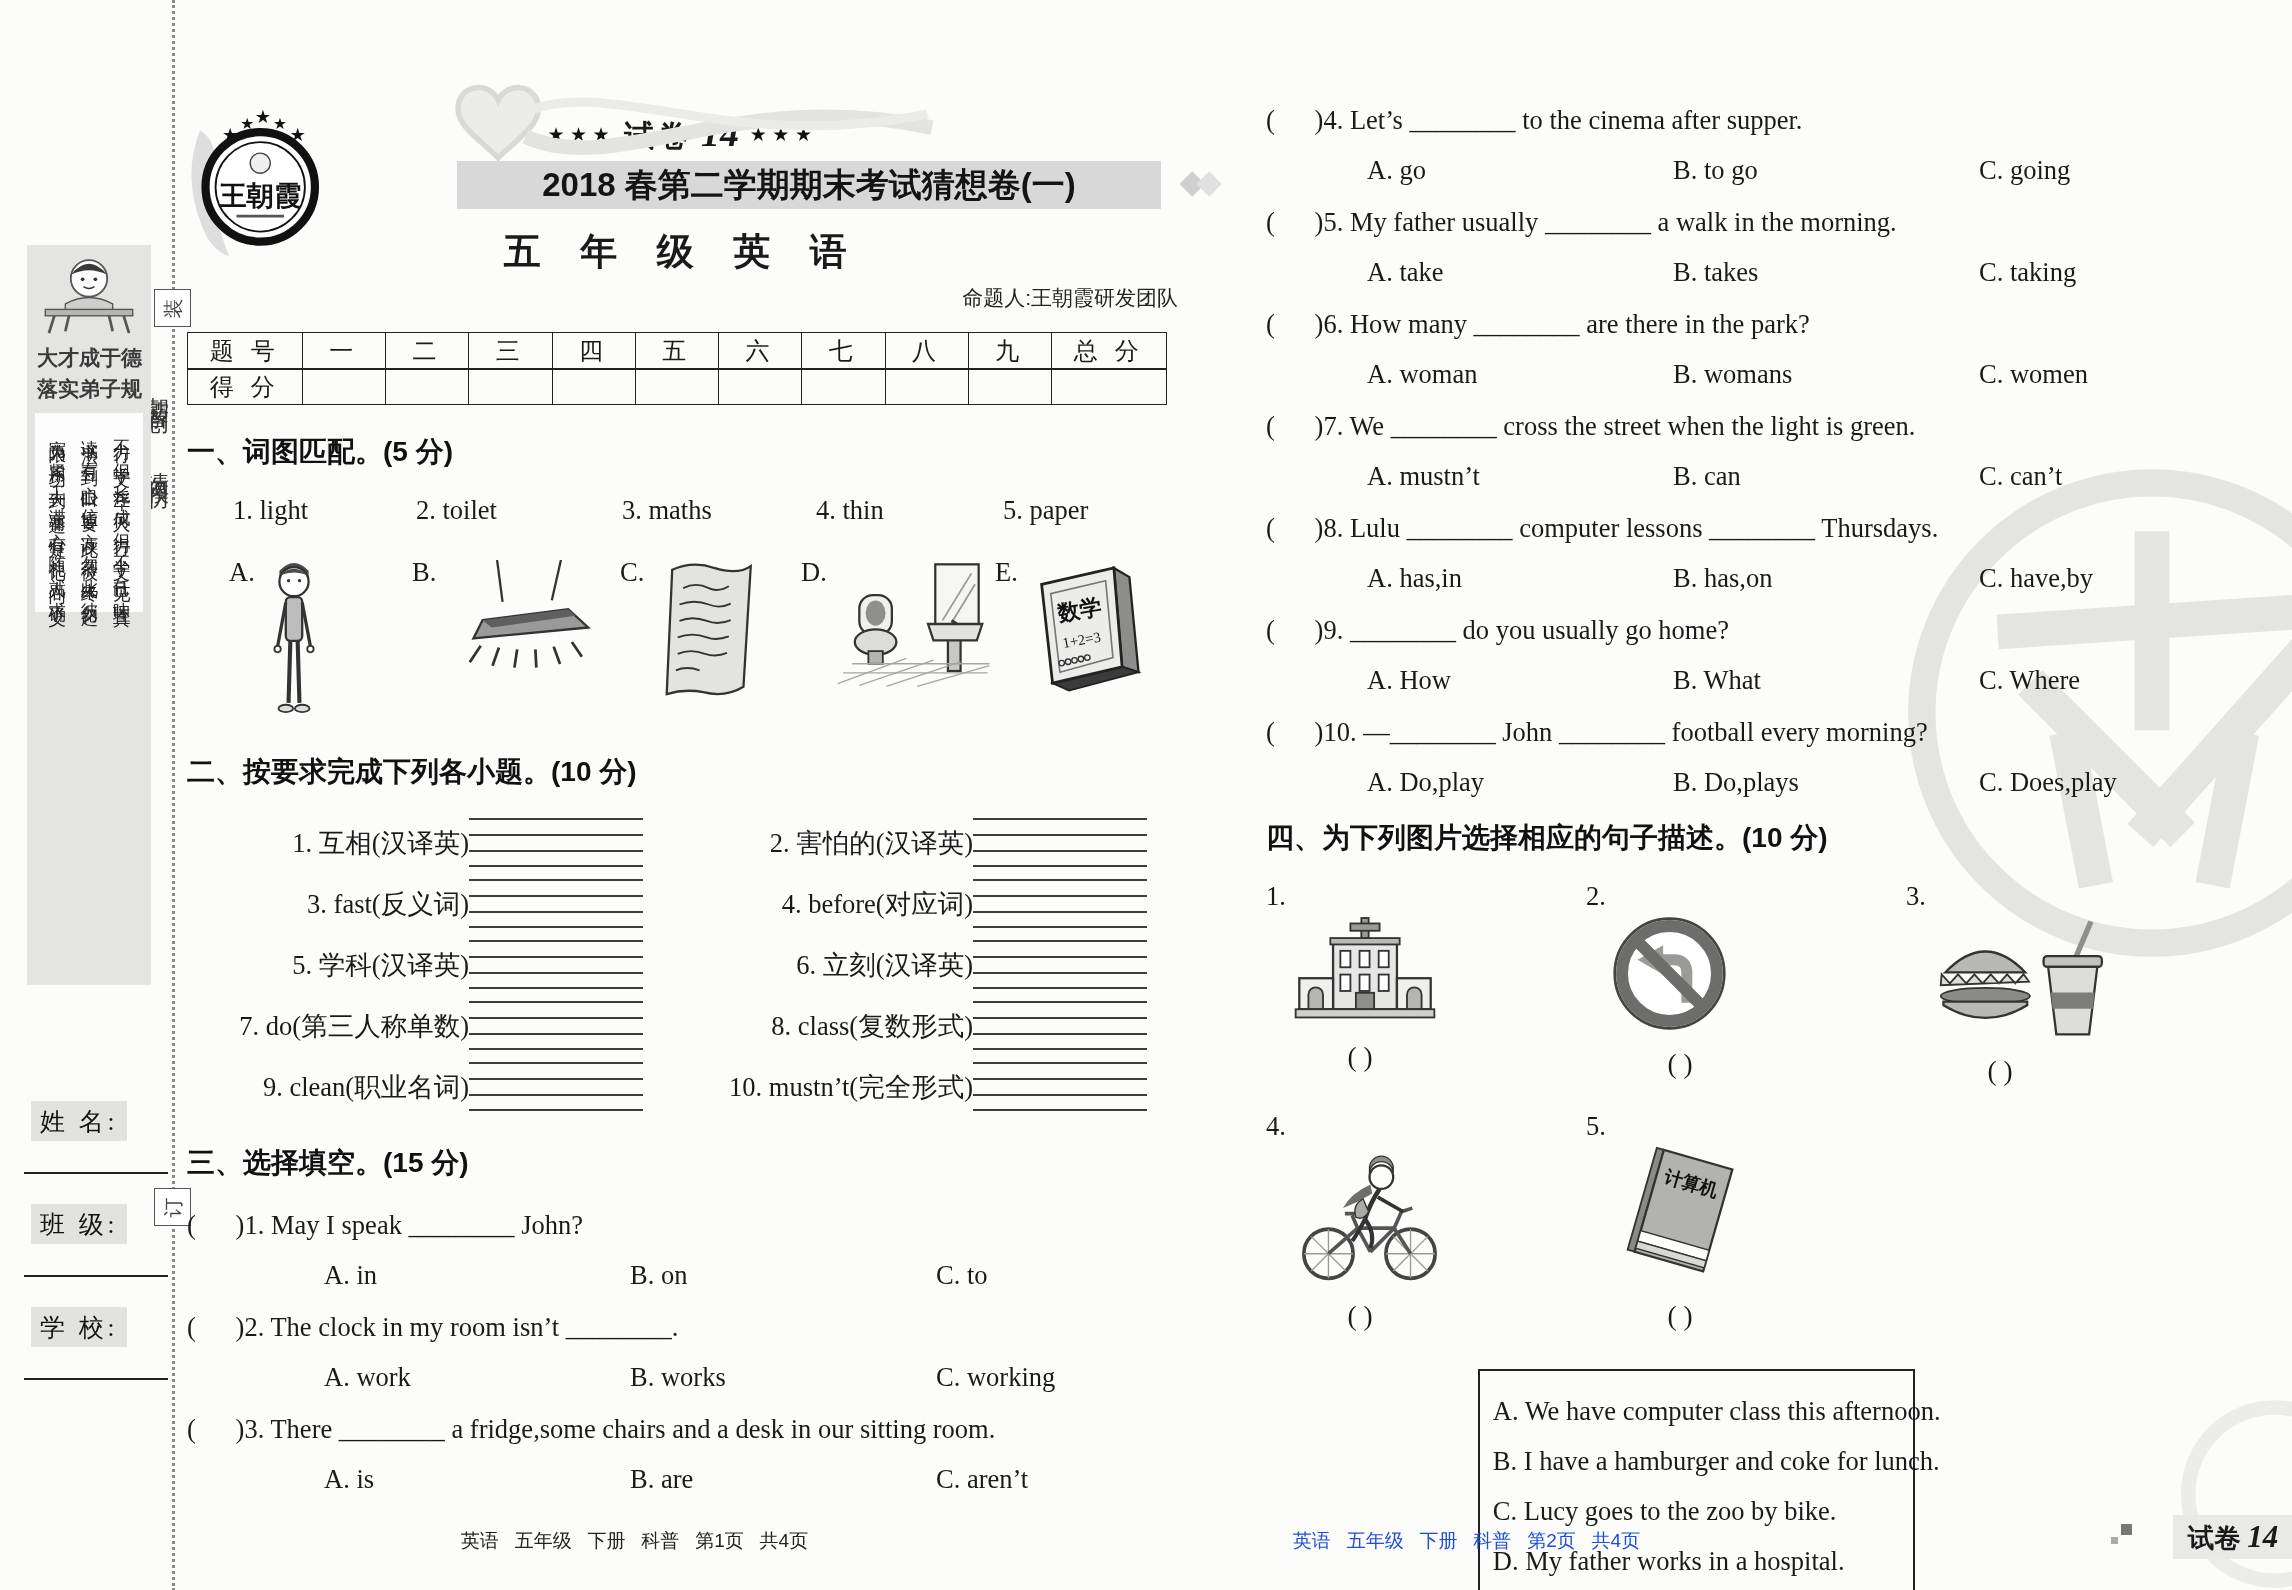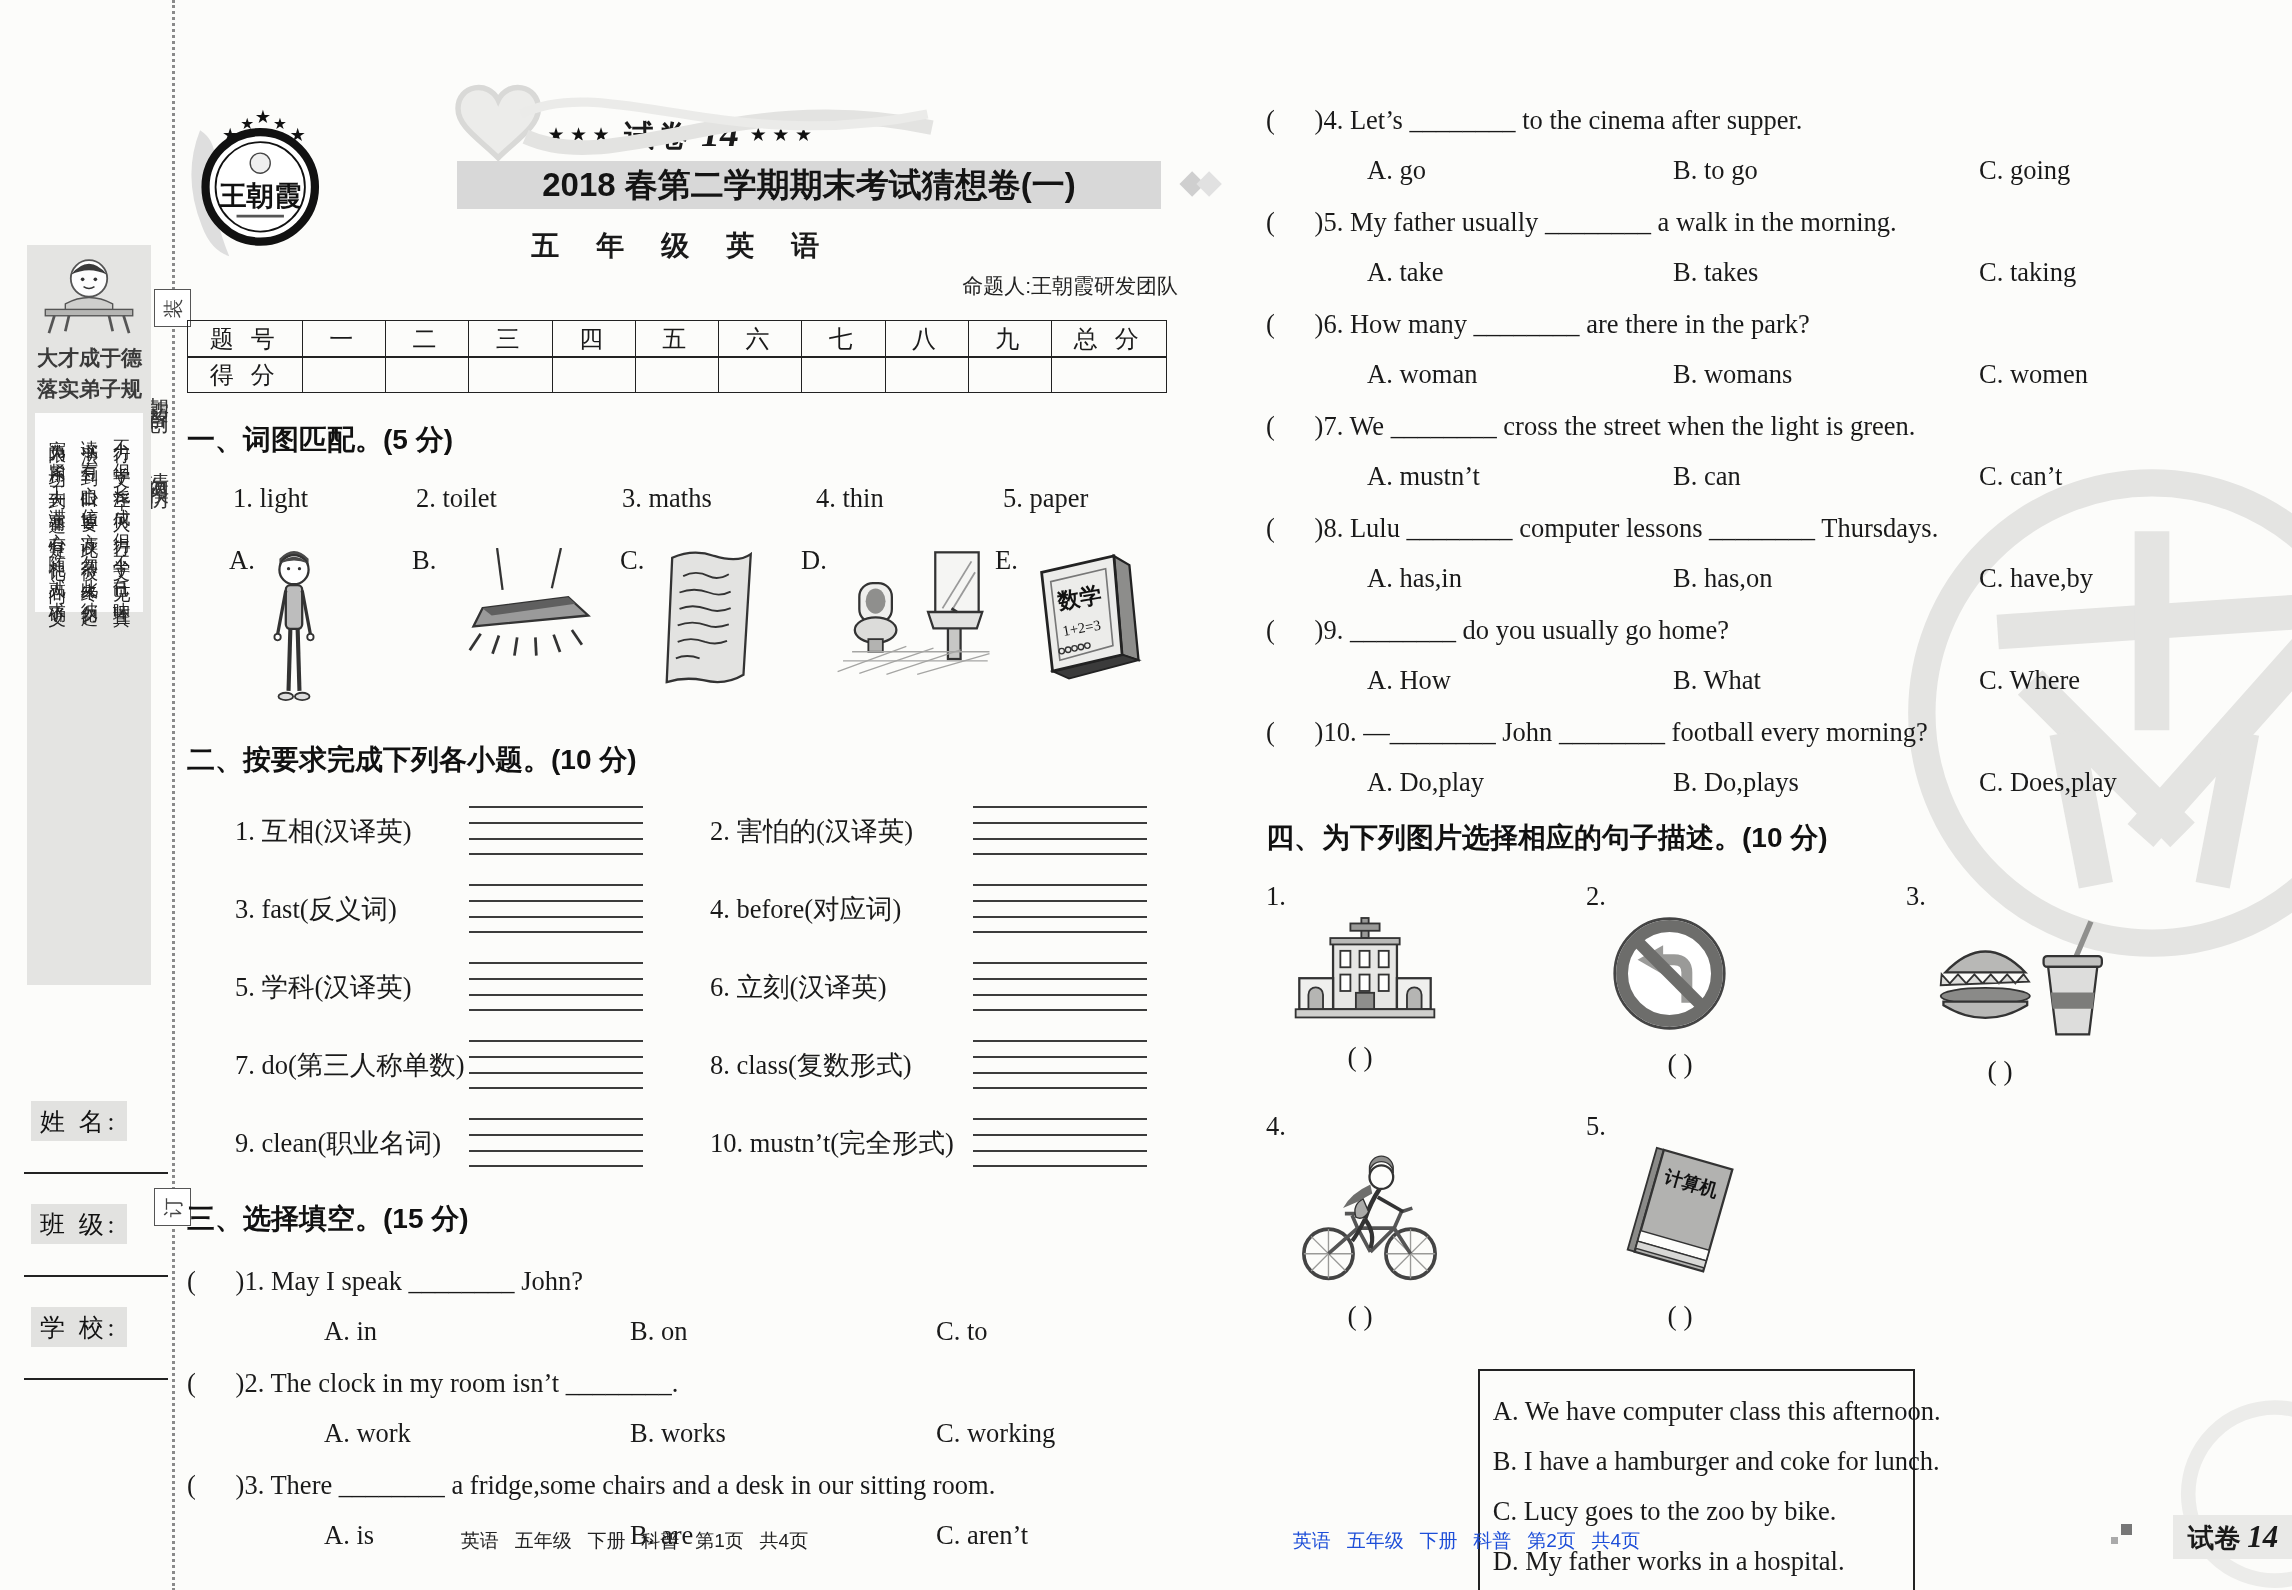--- a/index.html
+++ b/index.html
@@ -44,21 +44,21 @@
   .starline .plabel{font-size:30px;font-weight:bold;letter-spacing:3.7px;margin:0 5.5px;}
   .starline .pno{font-size:38px;font-weight:bold;font-style:italic;margin-right:7.3px;}
 
   .titlebar{position:relative;margin-left:270px;width:704px;height:48px;background:#d8d8d8;
             text-align:center;line-height:48px;font-family:"Liberation Sans",sans-serif;
             font-weight:bold;font-size:33px;color:#141414;}
   .dia{position:absolute;right:-40px;top:14.6px;width:18.3px;height:18.3px;background:#cfcfcf;transform:rotate(45deg);}
   .dia.d2{right:-57px;background:#e1e1e1;}
 
   .subject{margin-top:18.3px;text-align:center;font-family:"Liberation Sans",sans-serif;font-weight:bold;
-           font-size:28px;letter-spacing:14.6px;}
+           font-size:37px;letter-spacing:14.6px;}
   .author{margin-top:7.3px;text-align:right;font-size:21px;font-family:"Liberation Sans",sans-serif;color:#222;}
 
   table.score{margin-top:20px;border-collapse:collapse;width:980px;table-layout:fixed;}
   table.score td{border:1.8px solid #222;height:36px;text-align:center;font-size:24px;
                  font-family:"Liberation Serif",serif;letter-spacing:5.5px;}
   table.score td.wide{width:115px;}
   table.score tr:first-child{border-bottom:2.7px solid #222;}
 
   h2.sec{margin:0;font-family:"Liberation Sans",sans-serif;font-weight:bold;font-size:28px;color:#111;}
   .col-left h2.s1{margin-top:27.4px;}
@@ -66,21 +66,21 @@
   .col-left h2.s3{margin-top:31px;}
 
   .words{margin-top:24px;display:flex;padding-left:46px;font-size:26.5px;}
   .w0{width:183px}.w1{width:206px}.w2{width:194px}.w3{width:187px}
 
   .pics{margin-top:31px;display:flex;padding-left:42px;align-items:flex-start;min-height:172px;}
   .pic{display:flex;align-items:flex-start;}
   .pic .plab{font-size:26.5px;margin-right:7.3px;}
   .pc0{width:183px}.pc1{width:208px}.pc2{width:181px}.pc3{width:194px}
 
-  .s2grid{margin-top:25.6px;display:grid;grid-template-columns:475px 516px;row-gap:25px;padding-left:48px;}
+  .s2grid{margin-top:25.6px;display:grid;grid-template-columns:475px 516px;row-gap:8px;padding-left:48px;text-align:right;}
   .s2item{display:flex;align-items:center;height:53px;}
   .s2label{font-size:26.5px;}
   .s2item.lft .s2label{width:234px;}
   .s2item.rgt .s2label{width:263px;}
   .wlines{width:174px;}
   .wlines i{display:block;border-top:2.7px solid #3c3c3c;margin-bottom:13.7px;}
   .wlines i:last-child{margin-bottom:0;}
 
   .q{margin-top:0;}
   .qline{font-size:26.5px;margin-bottom:19px;white-space:nowrap;}

